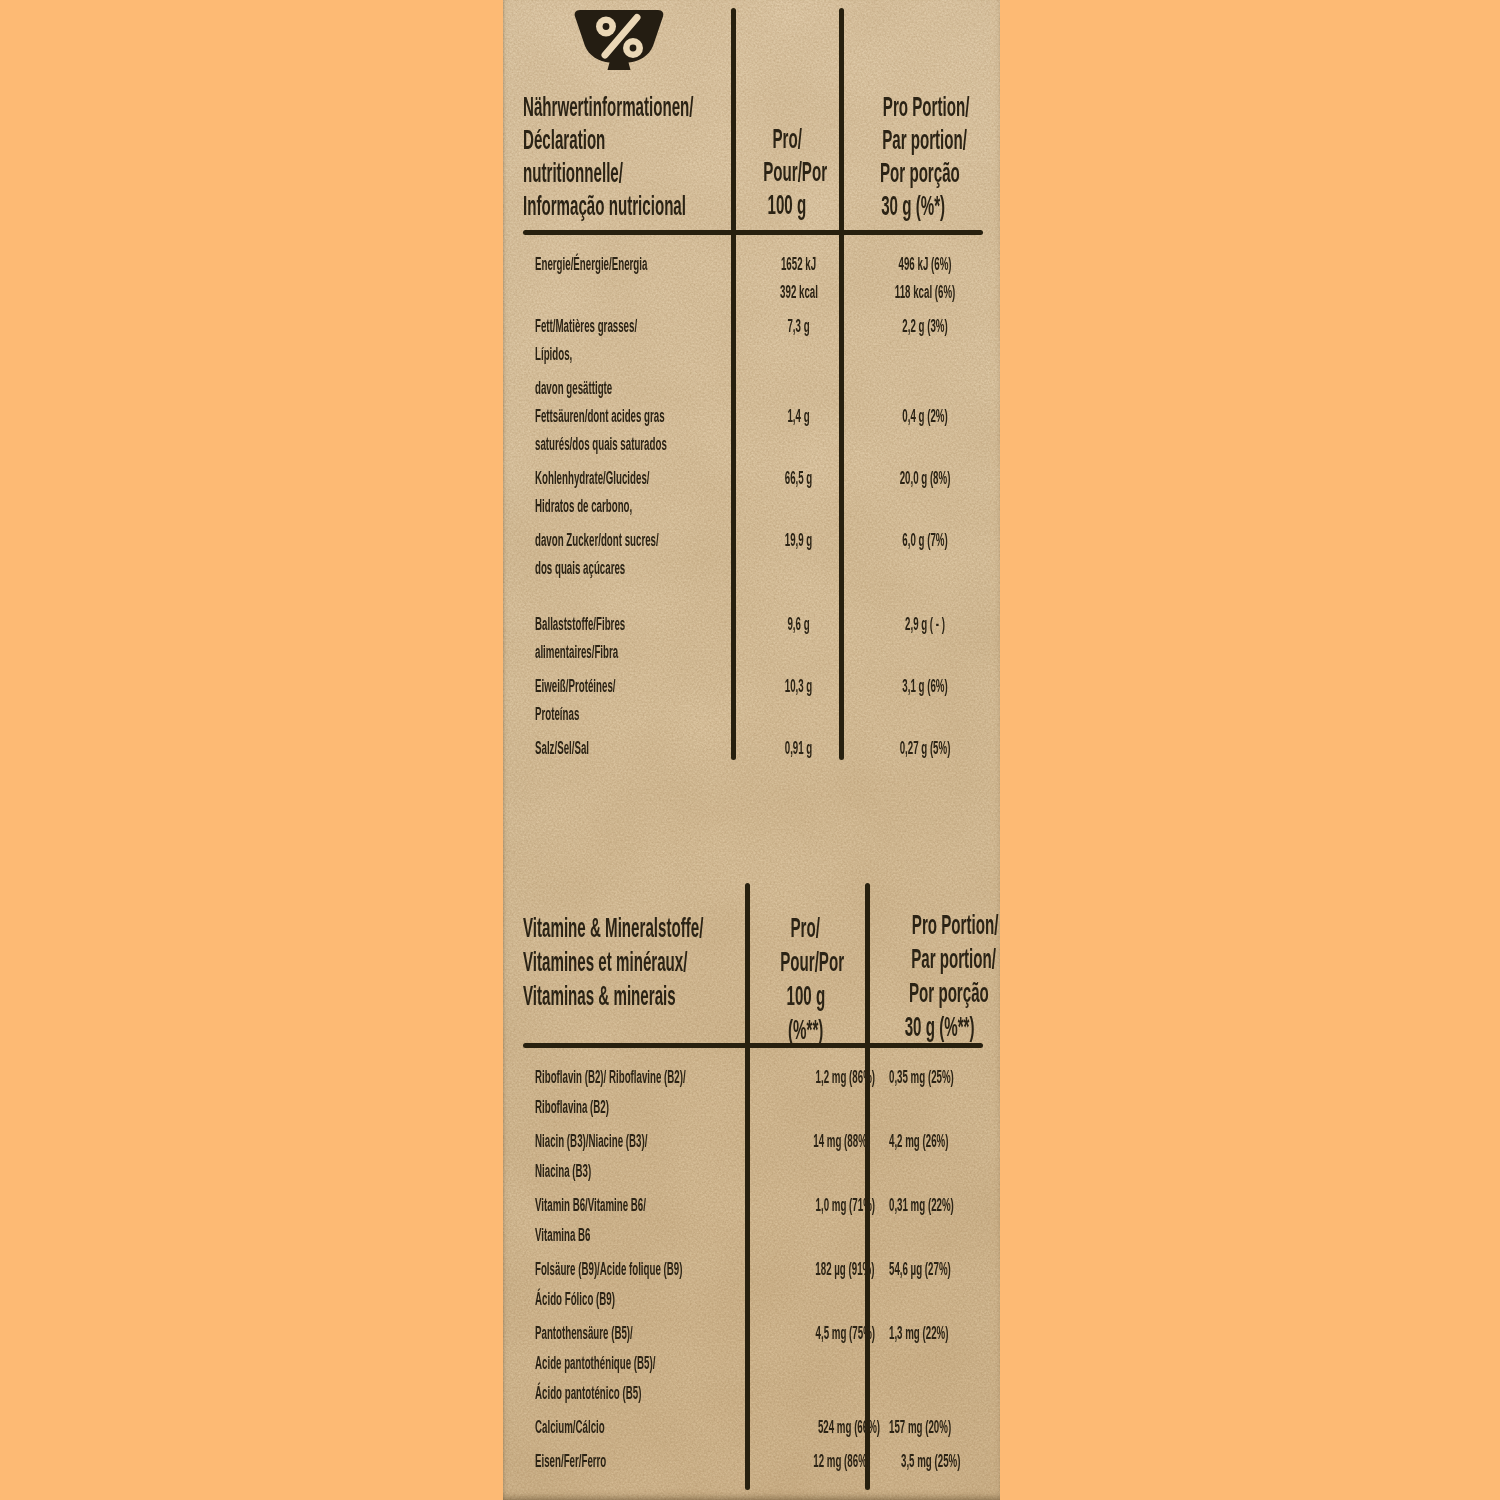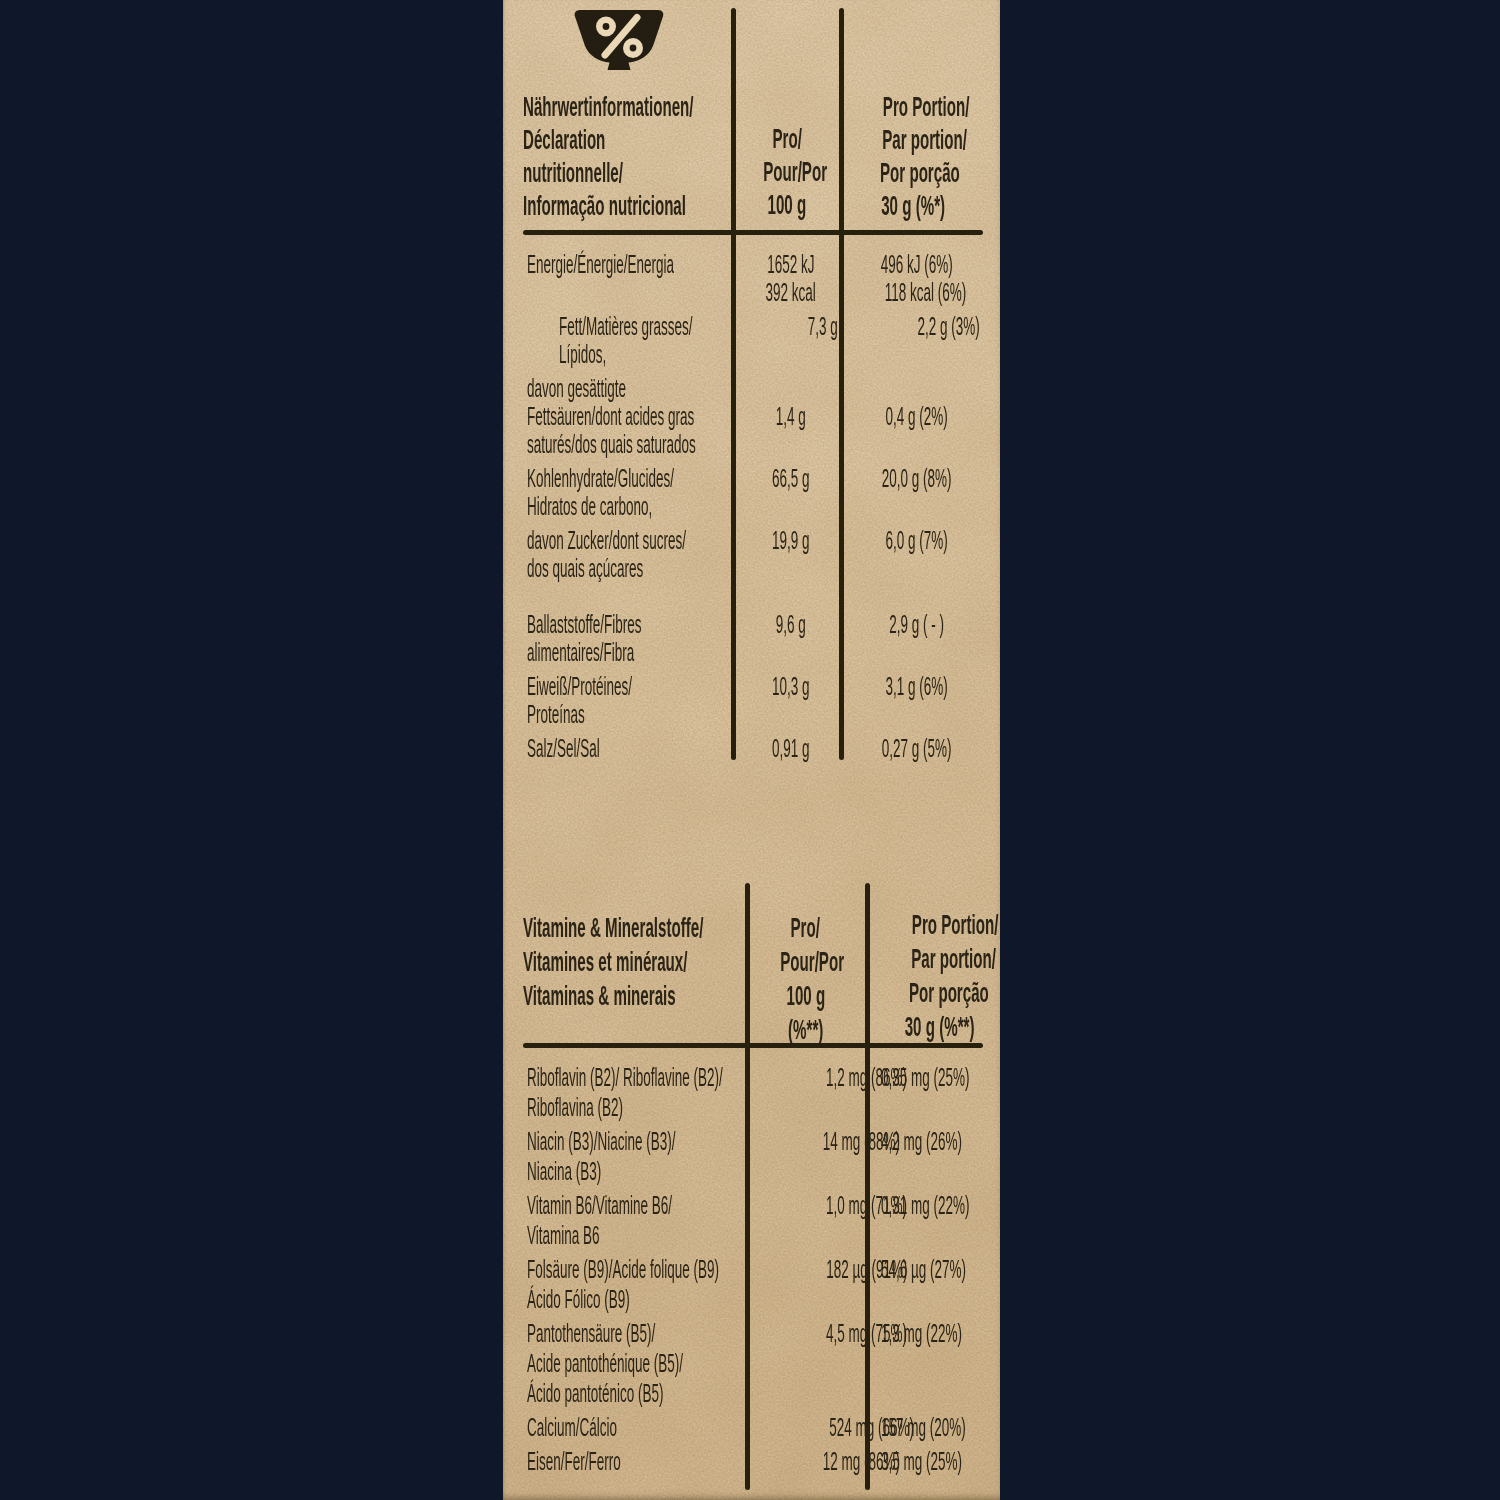--- a/index.html
+++ b/index.html
@@ -10,21 +10,21 @@
     --paper-lo:#ddc49d;
   }
   *{margin:0;padding:0;box-sizing:border-box;}
   html,body{background:#ffffff;}
   body{
     width:1500px;height:1500px;position:relative;
     font-family:"Liberation Sans","DejaVu Sans",sans-serif;
     color:var(--ink);
     overflow:hidden;
   }
-  .page{position:absolute;inset:0;background:#0f172a;}
+  .page{position:absolute;inset:0;background:#fdba74;}
   .panel{
     position:absolute;left:503px;top:0;width:497px;height:1500px;
     background:linear-gradient(168deg,var(--paper-hi) 0%,var(--paper-mid) 45%,var(--paper-lo) 100%);
     box-shadow:inset 0 -5px 7px -3px rgba(90,70,40,.55), inset 2px 0 3px -2px rgba(120,95,60,.4);
   }
   .noise{position:absolute;inset:0;width:100%;height:100%;mix-blend-mode:multiply;pointer-events:none;}
 
   .bowl-icon{position:absolute;left:70px;top:9px;width:92px;height:62px;}
 
   .table{position:absolute;left:0;width:100%;}
@@ -45,21 +45,21 @@
   .hdr .cell{position:absolute;}
   .hdr .ln{line-height:33px;}
   .t2 .hdr .ln{line-height:34px;}
   .t1 .hdr .label{left:20px;top:90px;width:212px;}
   .t1 .hdr .v100{left:233px;top:122px;width:102px;text-align:center;}
   .t1 .hdr .vpor{left:343px;top:90px;width:134px;text-align:center;}
   .t2 .hdr .label{left:20px;top:28px;width:222px;}
   .t2 .hdr .v100{left:250px;top:28px;width:105px;text-align:center;}
   .t2 .hdr .vpor{left:372px;top:25px;width:126px;text-align:center;}
 
-  .rows{position:absolute;left:4px;right:0;font-size:25px;font-weight:normal;}
+  .rows{position:absolute;left:12px;right:0;font-size:18px;font-weight:bold;}
   .t1 .rows{top:250px;--lh:28px;}
   .t2 .rows{top:179px;--lh:30px;}
   .row{position:relative;}
   .t1 .row{margin-bottom:6px;}
   .t2 .row{margin-bottom:4px;}
   .row .cell{position:absolute;top:0;}
   .row .ln{line-height:var(--lh);}
   .t1 .row .label{left:20px;width:206px;}
   .t1 .row .v100{left:233px;width:102px;text-align:center;}
   .t1 .row .vpor{left:343px;width:134px;text-align:center;}
@@ -136,21 +136,21 @@
             </div>
             <div class="cell v100" style="top: 0px;">
               <div class="ln"><span class="cx">1652 kJ</span></div>
               <div class="ln"><span class="cx">392 kcal</span></div>
             </div>
             <div class="cell vpor" style="top: 0px;">
               <div class="ln"><span class="cx">496 kJ (6%)</span></div>
               <div class="ln"><span class="cx">118 kcal (6%)</span></div>
             </div>
           </div>
-          <div class="row" style="height: 56px; margin-left: 32px;">
+          <div class="row" style="height: 56px;">
             <div class="cell label">
               <div class="ln"><span class="cx">Fett/Matières grasses/</span></div>
               <div class="ln"><span class="cx">Lípidos,</span></div>
             </div>
             <div class="cell v100" style="top: 0px;">
               <div class="ln"><span class="cx">7,3 g</span></div>
             </div>
             <div class="cell vpor" style="top: 0px;">
               <div class="ln"><span class="cx">2,2 g (3%)</span></div>
             </div>

